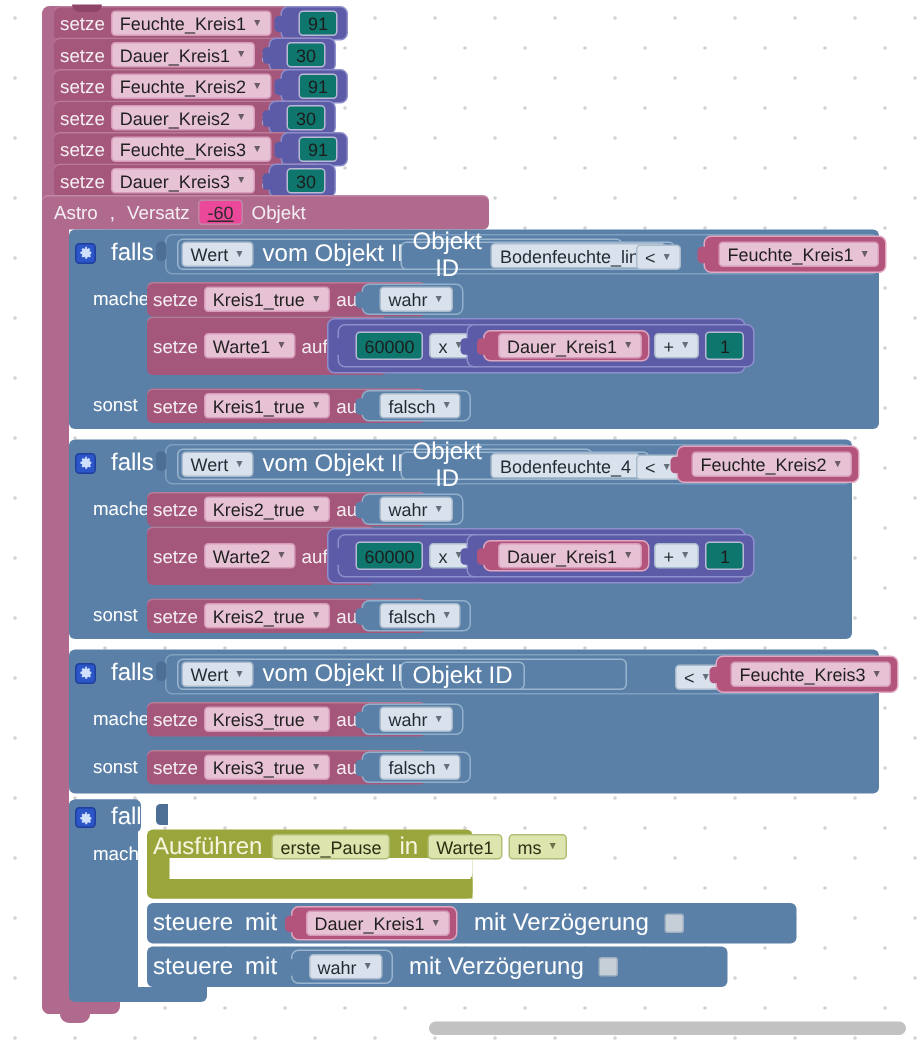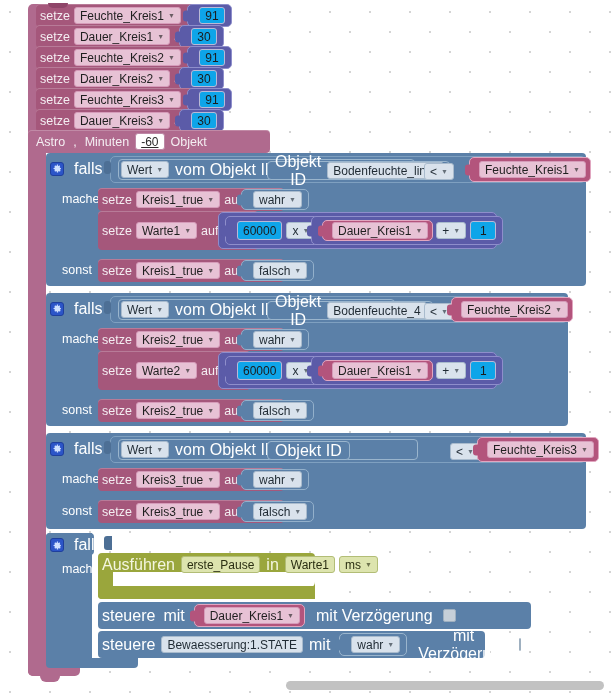--- a/index.html
+++ b/index.html
@@ -49,21 +49,21 @@
 
   
   .field {
     display: inline-flex; align-items: center;
     height: 17px; padding: 0 5px; margin: 0 2px;
     background: #e9c7d8; color: #2a2a2a;
     border: 1px solid #c894b0; border-radius: 3px;
     font-size: 12px; line-height: 1;
   }
   .field.num {
-    background: #0ea5e9; border-color: #b9b9d6; color: #1c1c1c;
+    background: #0f766e; border-color: #b9b9d6; color: #1c1c1c;
     min-width: 26px; justify-content: center;
   }
   .field.lite {
     background: #d9e2ec; border-color: #a9bbcd; color: #1f2a33;
   }
   .field.olive {
     background: #dde4ae; border-color: #b2bd76; color: #2b2f12;
   }
   .field.op {
     background: #d9e2ec; border-color: #a9bbcd; color: #1f2a33;
@@ -199,25 +199,25 @@
       <span>Dauer_Kreis3</span>
       <span class="caret">▼</span>
     </span>
     <span class="lbl">auf</span>
   </div>
   <div class="rep math" style="position:absolute; left:178px; top:109px; height:23px;">
     <span class="tab math"></span>
     <span class="field num">30</span>
   </div>
 
-  <div class="blk c-astro" style="left:28px; top:130px; width:242px; height:23px; border-radius:4px 4px 4px 0;">
+  <div class="blk c-astro" style="left:28px; top:130px; width:298px; height:23px; border-radius:4px 4px 4px 0;">
     <span class="lbl" style="padding-left:8px;">Astro</span>
     <span class="lbl">,</span>
-    <span class="lbl">Minuten</span>
-    <span class="field" style="background:#ffffff;border-color:#bd88a6;text-decoration:underline;">-60</span>
+    <span class="lbl">Versatz</span>
+    <span class="field" style="background:#ec4899;border-color:#bd88a6;text-decoration:underline;">-60</span>
     <span class="lbl">Objekt</span>
   </div>
 
   <div class="abs" style="left:46px; top:153px; width:540px; height:133px; background:#5b80a8; border-radius:4px;"></div>
 
   <div class="abs" style="left:110px; top:156px; width:476px; height:27px; background:#5b80a8; border:1px solid #7fa0c0; border-radius:5px;"></div>
   <div class="abs" style="left:46px; top:156px; display:flex; align-items:center; height:25px;">
     <span class="gear">
       <svg width="9" height="9" viewBox="0 0 16 16">
           <path fill="#cfe0ff" d="M8 5.2A2.8 2.8 0 1 0 8 10.8 2.8 2.8 0 0 0 8 5.2zm0 4.2A1.4 1.4 0 1 1 8 6.6a1.4 1.4 0 0 1 0 2.8z"></path>
@@ -532,21 +532,20 @@
         <span>Dauer_Kreis1</span>
         <span class="caret">▼</span>
       </span>
     </span>
     <span class="lbl dark" style="margin-left:6px;">mit Verzögerung</span>
     <span class="chk"></span>
   </div>
 
   <div class="abs" style="left:98px; top:631px; width:387px; height:27px; background:#5b80a8; border-radius:4px; display:flex; align-items:center;">
     <span class="lbl dark">steuere</span>
-    <span class="field lite">Bewaesserung:1.STATE</span>
     <span class="lbl dark">mit</span>
     <span class="rep logic" style="height:23px; margin-left:5px; background:#5b80a8; border:1px solid #9ab5cd;">
       <span class="tab logic"></span>
       <span class="field lite">
         <span>wahr</span>
         <span class="caret">▼</span>
       </span>
     </span>
     <span class="lbl dark" style="margin-left:6px;">mit Verzögerung</span>
     <span class="chk"></span>

